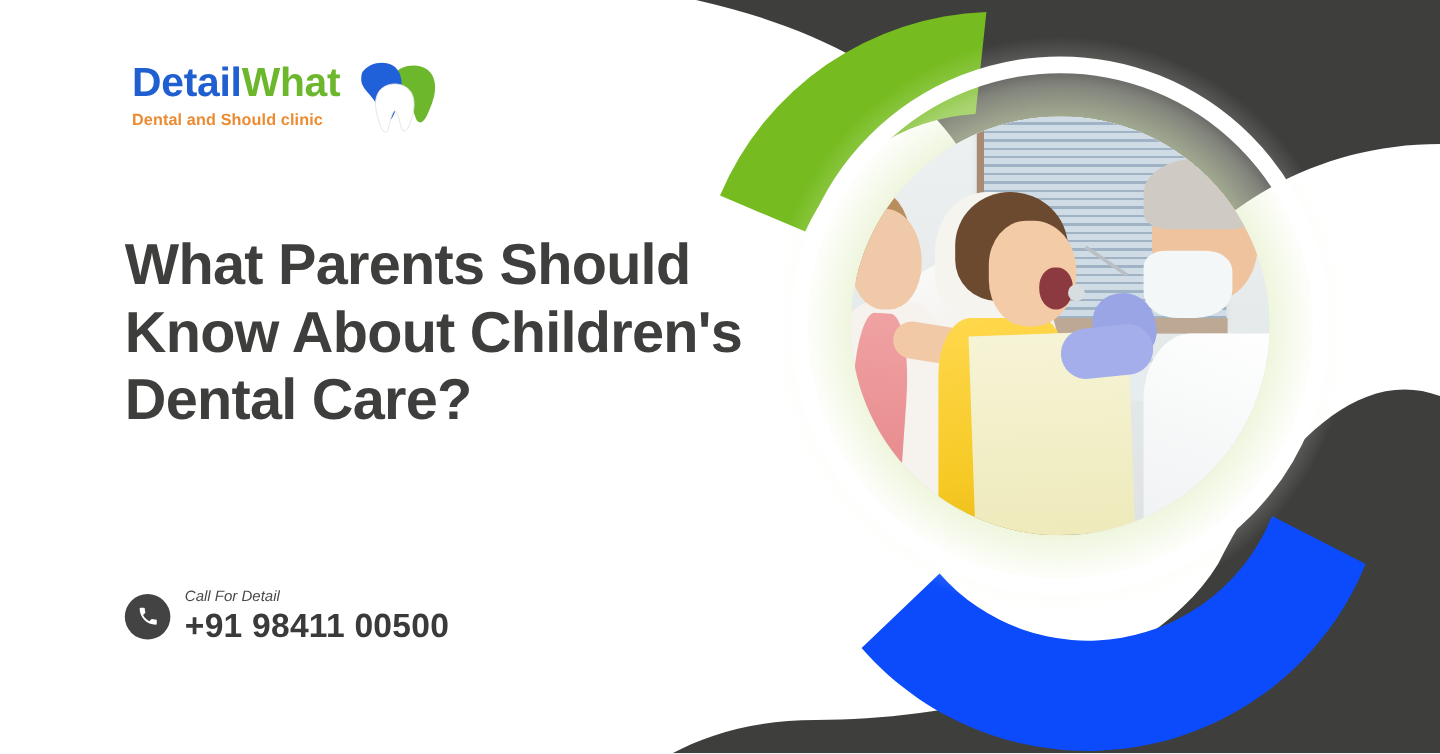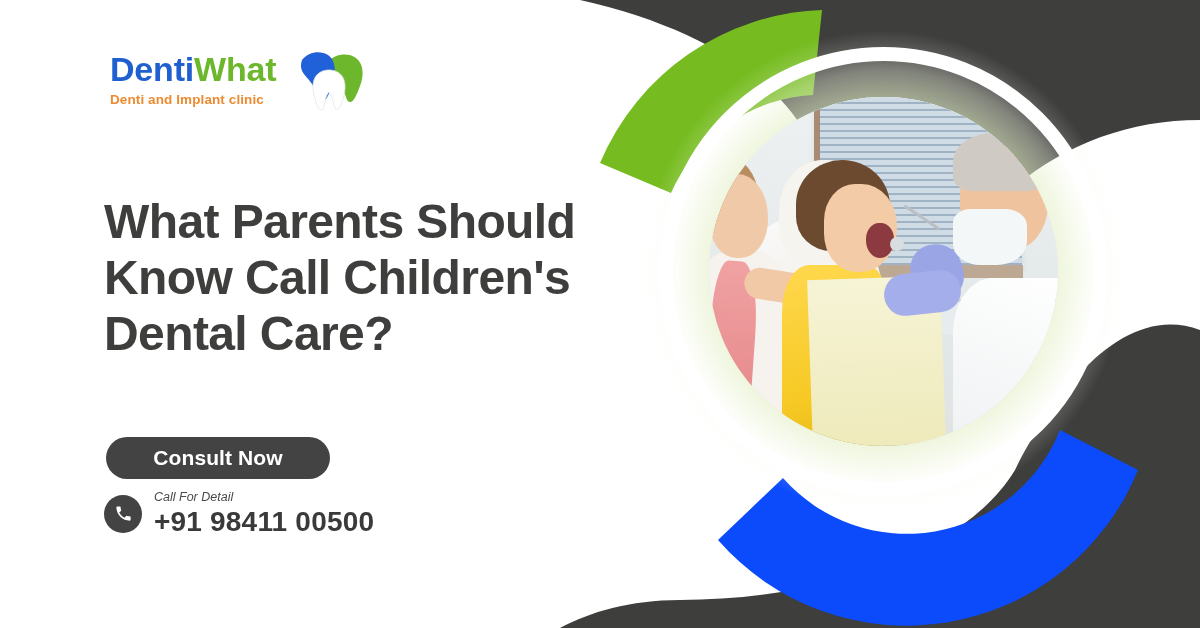--- a/index.html
+++ b/index.html
@@ -386,34 +386,33 @@
       </div>
     </div>
 
     <div class="white-ring"></div>
   </div>
 
   <div class="content">
 
     <div class="logo">
       <div class="logo-wordmark">
-        <span class="logo-denti">Denti</span><span class="logo-care">What</span>
+        <span class="logo-denti">Detail</span><span class="logo-care">What</span>
       </div>
-      <div class="logo-tagline">Denti and Implant clinic</div>
+      <div class="logo-tagline">Dental and Should clinic</div>
 
       <svg class="logo-teeth" viewBox="0 0 78 62">
         <path d="M38 12 C44 4 58 2 66 8 C74 14 74 26 70 36 C67 44 64 52 60 52 C56 52 56 44 52 38 C48 32 40 28 38 20 Z" fill="#6cb72b"></path>
         <path d="M12 10 C18 2 30 0 38 5 C44 9 46 18 44 27 C42 36 38 50 33 52 C28 54 27 42 22 34 C17 26 8 22 12 10 Z" fill="#2060d8"></path>
         <path d="M26 26 C32 18 46 18 52 26 C57 33 55 44 52 52 C50 58 47 61 45 58 C43 54 43 46 39 42 C35 46 35 55 33 59 C31 62 28 59 26 52 C23 43 21 33 26 26 Z" fill="#ffffff" stroke="#e4e4e4" stroke-width="0.8"></path>
       </svg>
     </div>
 
-    <h1 class="headline">What Parents Should Know Call Children's Dental Care?</h1>
-
-    <button class="cta-button">Consult Now</button>
+    <h1 class="headline">What Parents Should Know About Children's Dental Care?</h1>
+
 
     <div class="call-block">
       <div class="call-icon">
         <svg width="19" height="19" viewBox="0 0 24 24">
           <path fill="#ffffff" d="M6.6 10.8c1.4 2.8 3.8 5.1 6.6 6.6l2.2-2.2c.3-.3.7-.4 1-.2 1.2.4 2.4.6 3.6.6.6 0 1 .4 1 1V20c0 .6-.4 1-1 1C10.6 21 3 13.4 3 4c0-.6.4-1 1-1h3.4c.6 0 1 .4 1 1 0 1.3.2 2.5.6 3.6.1.4 0 .8-.2 1.1l-2.2 2.1z"></path>
         </svg>
       </div>
       <div class="call-text">
         <span class="call-label">Call For Detail</span>
         <span class="call-number">+91 98411 00500</span>

